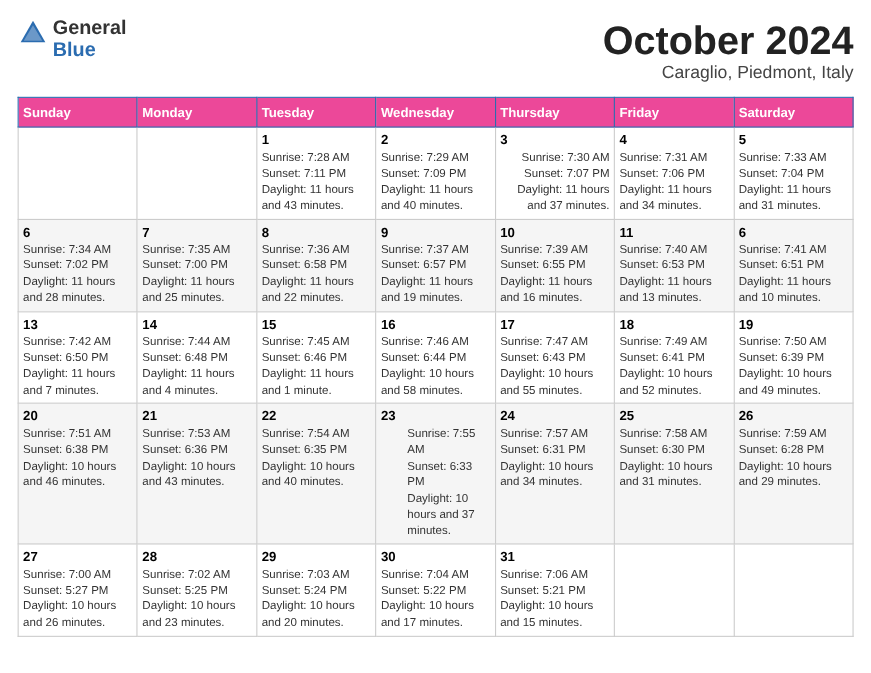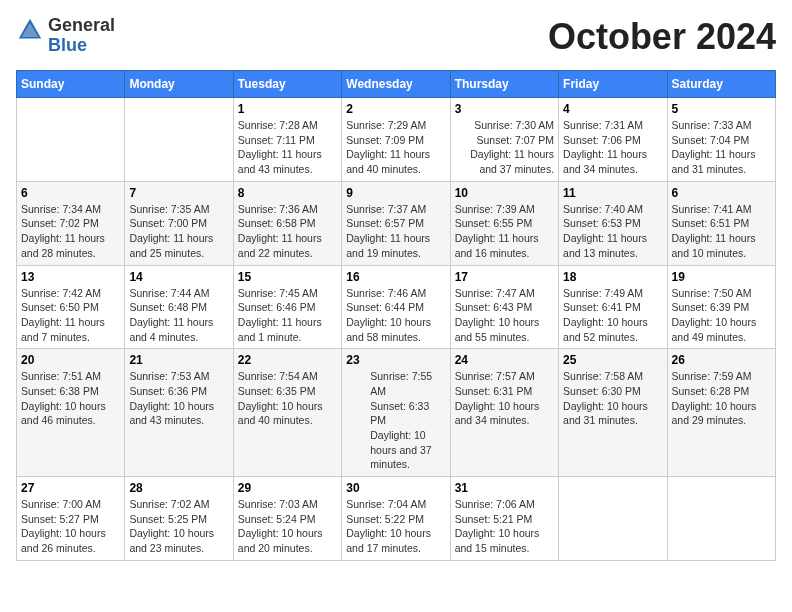--- a/index.html
+++ b/index.html
@@ -50,21 +50,21 @@
     .location {
       font-size: 16px;
       color: #444;
     }
     table {
       width: 100%;
       border-collapse: collapse;
       font-size: 11px;
     }
     thead tr th {
-      background-color: #3b82f6;
+      background-color: #ec4899;
       color: #fff;
       padding: 6px 4px;
       text-align: left;
       font-size: 12px;
       font-weight: bold;
       border: 1px solid #2b6cb0;
     }
     tbody tr td {
       border: 1px solid #ccc;
       vertical-align: top;
@@ -98,20 +98,21 @@
       <polygon points="20,4 36,32 4,32" fill="#2b6cb0"></polygon>
       <polygon points="20,10 32,30 8,30" fill="#fff" opacity="0.3"></polygon>
     </svg>
     <div class="logo-text">
       <span class="logo-general">General</span>
       <span class="logo-blue">Blue</span>
     </div>
   </div>
   <div class="title-area">
     <div class="month-title">October 2024</div>
+    <div class="location">Caraglio, Piedmont, Italy</div>
   </div>
 </div>
 
 <table>
   <thead>
     <tr id="header-row">
     <th>Sunday</th>
         <th>Monday</th>
         <th>Tuesday</th>
         <th>Wednesday</th>

